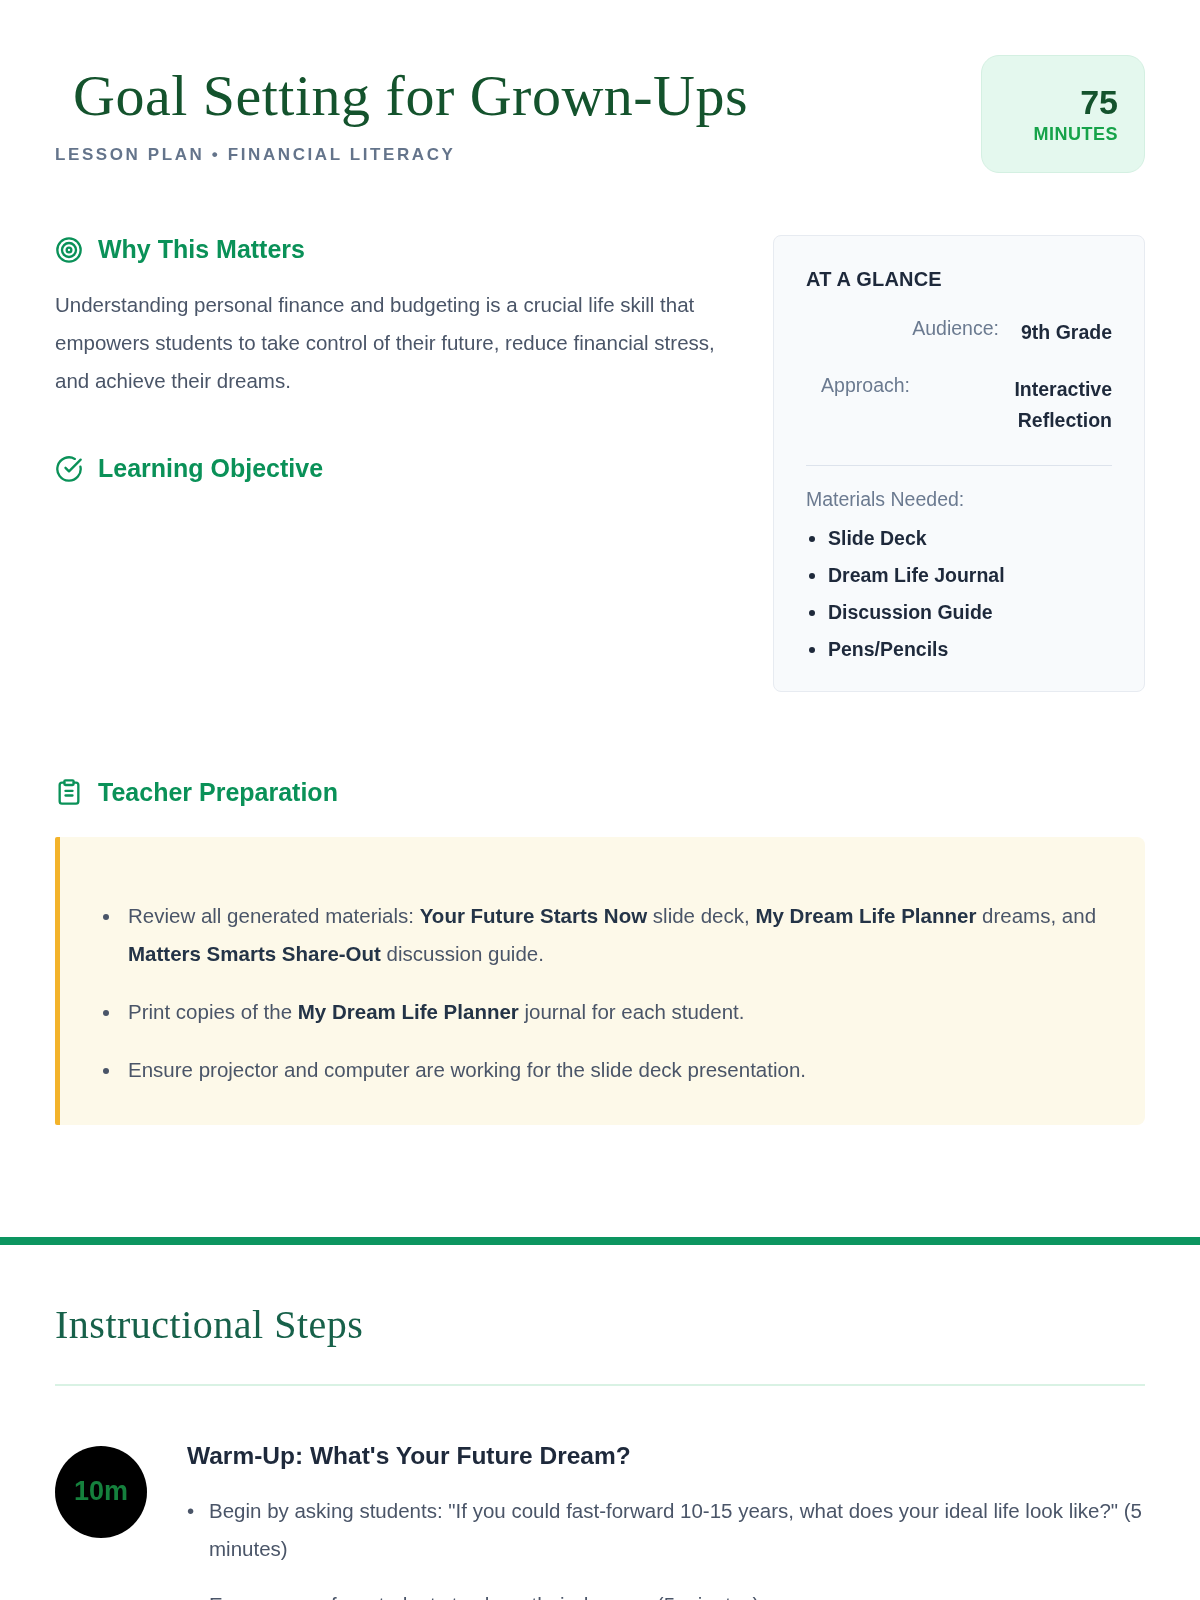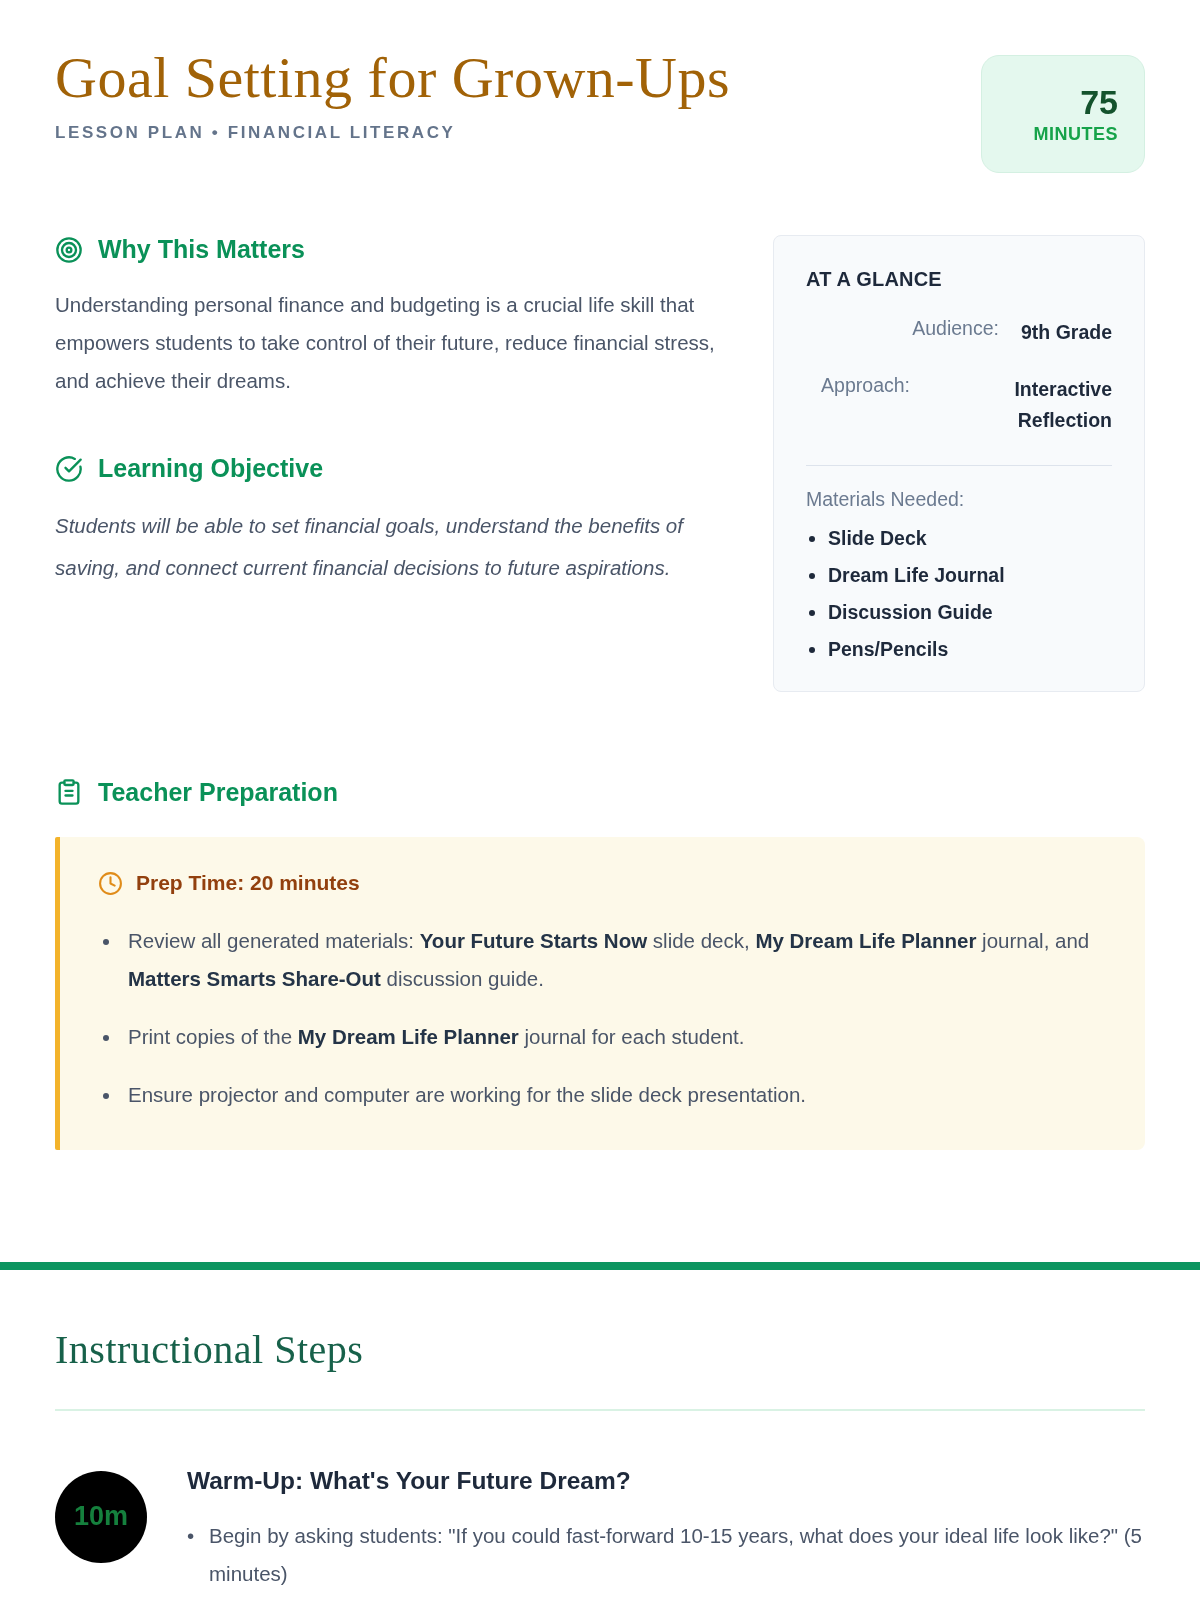--- a/index.html
+++ b/index.html
@@ -12,22 +12,22 @@
   }
   .pad { padding-left: 55px; padding-right: 55px; }
 
   
   .header { display: flex; justify-content: space-between; align-items: flex-start; padding-top: 48px; }
   .title {
     font-family: "Liberation Serif", serif;
     font-weight: 400;
     font-size: 58px;
     line-height: 1.05;
-    color: #a16207;
-    margin: 0;
+    color: #14532d;
+    margin: 18px;
     letter-spacing: 0.5px;
   }
   .subtitle {
     margin-top: 14px;
     font-size: 17px;
     font-weight: 700;
     letter-spacing: 2.6px;
     color: #64748b;
   }
   .duration-badge {
@@ -167,21 +167,20 @@
       <section class="objective-section">
         <h2 class="section-heading">
           <span class="icon">
             <svg viewBox="0 0 24 24" fill="none" stroke="currentColor" stroke-width="2" stroke-linecap="round" stroke-linejoin="round">
                 <path d="M21.8 10A10 10 0 1 1 17 3.34"></path>
                 <path d="m9 11 3 3L22 4"></path>
               </svg>
           </span>
           <span>Learning Objective</span>
         </h2>
-        <p class="body-text italic">Students will be able to set financial goals, understand the benefits of saving, and connect current financial decisions to future aspirations.</p>
       </section>
     </div>
 
     <aside class="glance-card">
       <h3 class="glance-title">AT A GLANCE</h3>
 
       <div class="glance-row">
         <span class="glance-label">Audience:</span>
         <span class="glance-value">9th Grade</span>
       </div>
@@ -209,31 +208,22 @@
             <rect x="8" y="2" width="8" height="4" rx="1"></rect>
             <path d="M16 4h2a2 2 0 0 1 2 2v14a2 2 0 0 1-2 2H6a2 2 0 0 1-2-2V6a2 2 0 0 1 2-2h2"></path>
             <path d="M9 11h6"></path>
             <path d="M9 15h6"></path>
           </svg>
       </span>
       <span>Teacher Preparation</span>
     </h2>
 
     <div class="prep-box">
-      <div class="prep-time">
-        <span class="icon">
-          <svg viewBox="0 0 24 24" fill="none" stroke="currentColor" stroke-width="2" stroke-linecap="round" stroke-linejoin="round">
-              <circle cx="12" cy="12" r="10"></circle>
-              <polyline points="12 6 12 12 16 14"></polyline>
-            </svg>
-        </span>
-        <span class="prep-time-label">Prep Time: 20 minutes</span>
-      </div>
       <ul class="prep-list">
-        <li><span>Review all generated materials: </span><b>Your Future Starts Now</b><span> slide deck, </span><b>My Dream Life Planner</b><span> journal, and </span><b>Matters Smarts Share-Out</b><span> discussion guide.</span></li>
+        <li><span>Review all generated materials: </span><b>Your Future Starts Now</b><span> slide deck, </span><b>My Dream Life Planner</b><span> dreams, and </span><b>Matters Smarts Share-Out</b><span> discussion guide.</span></li>
         <li><span>Print copies of the </span><b>My Dream Life Planner</b><span> journal for each student.</span></li>
         <li><span>Ensure projector and computer are working for the slide deck presentation.</span></li>
       </ul>
     </div>
   </section>
 
   <div class="green-divider"></div>
 
   <section class="steps-section pad">
     <h2 class="steps-title">Instructional Steps</h2>

